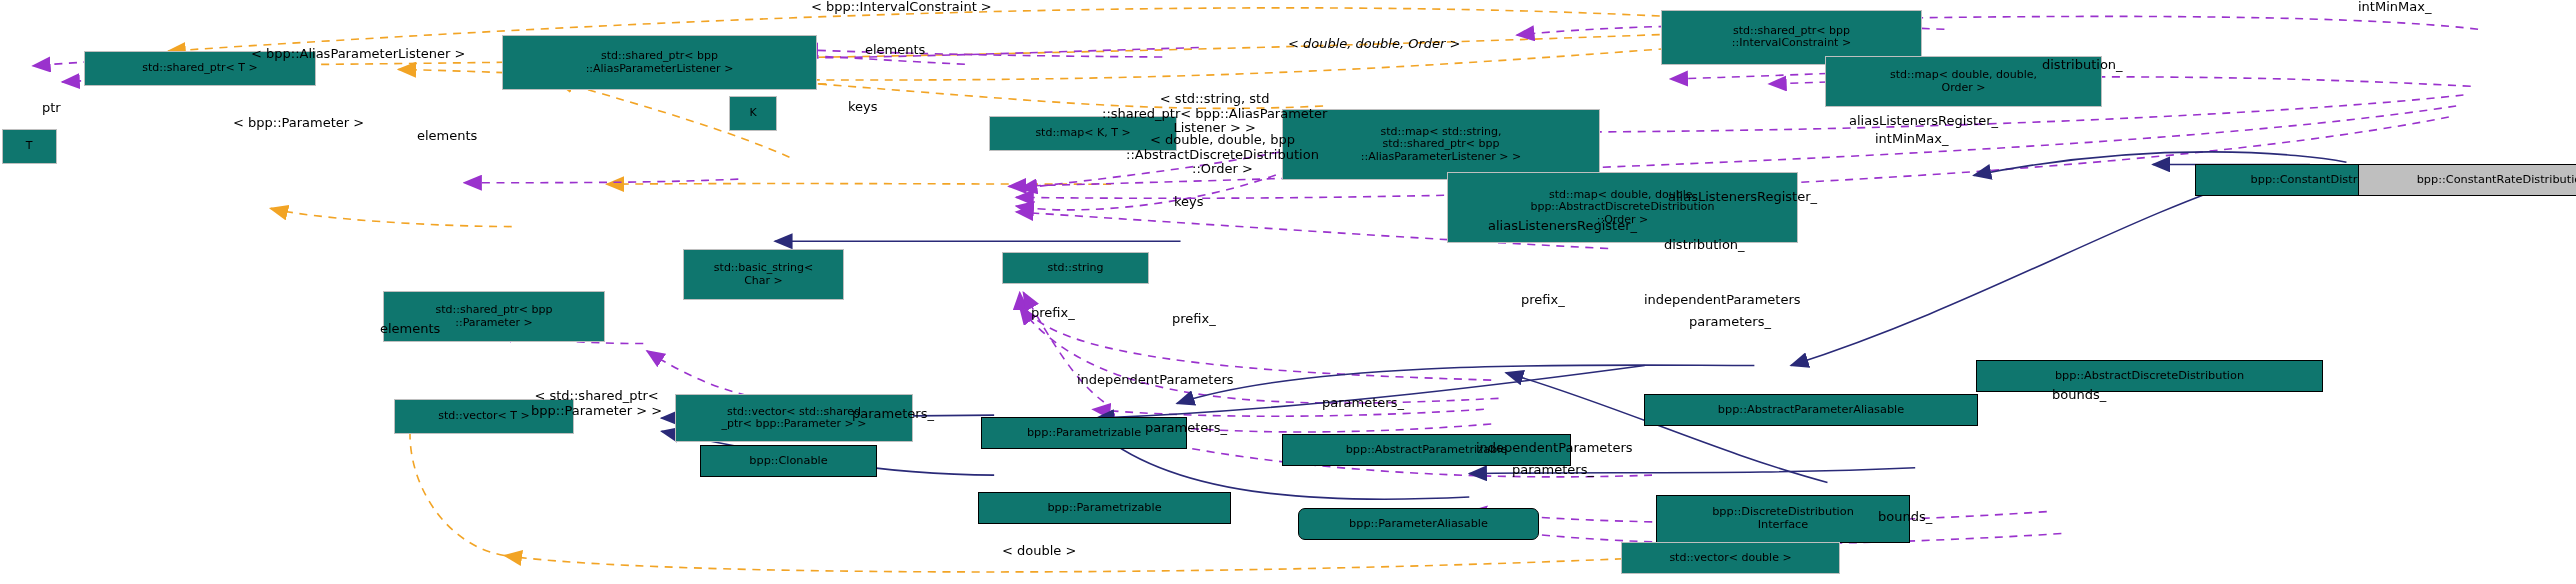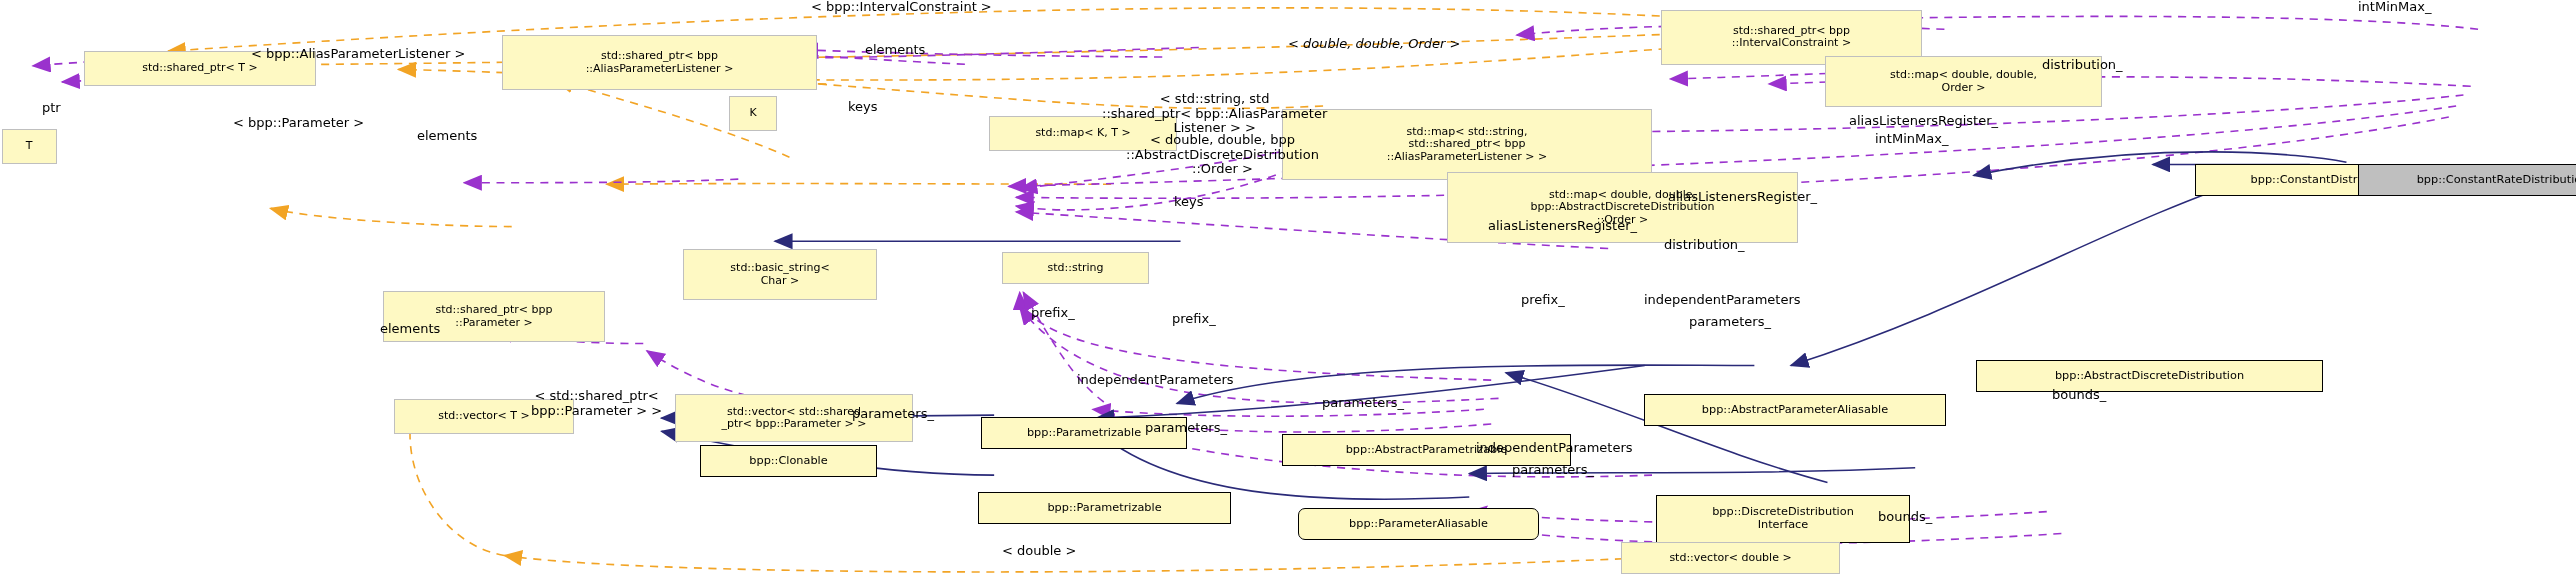--- a/index.html
+++ b/index.html
@@ -10,21 +10,21 @@
     background:#ffffff;
     font-family:"DejaVu Sans","Liberation Sans",sans-serif;
     overflow:hidden;
   }
   svg#edges{position:absolute;left:0;top:0;width:2576px;height:584px;}
   .node{
     position:absolute;
     box-sizing:border-box;
     display:flex;align-items:center;justify-content:center;
     text-align:center;
-    background:#fef9c3;
+    background:#0f766e;
     color:#000000;
     line-height:1.12;
     white-space:pre-line;
     padding:0.7px 2.9px;
   }
   
   .node.tmpl{border:0.7px solid #bfbfbf;font-size:11px;}
   
   .node.cls{border:0.7px solid #000000;font-size:11.3px;}
   
@@ -116,44 +116,44 @@
     </g>
   </svg>
 
   <div id="nodes">
       <div class="node tmpl" style="left: 84px; top: 51px; width: 232px; min-height: 35px;">std::shared_ptr&lt; T &gt;</div>
       <div class="node tmpl" style="left: 1.6px; top: 129px; width: 55px; min-height: 35px;">T</div>
       <div class="node tmpl" style="left: 502px; top: 35px; width: 315px; min-height: 55px;">std::shared_ptr&lt; bpp
 ::AliasParameterListener &gt;</div>
       <div class="node tmpl" style="left: 729px; top: 96px; width: 48px; min-height: 35px;">K</div>
       <div class="node tmpl" style="left: 989px; top: 116px; width: 188px; min-height: 35px;">std::map&lt; K, T &gt;</div>
-      <div class="node tmpl" style="left: 1282px; top: 109px; width: 370px; min-height: 71px;">std::map&lt; std::string,
+      <div class="node tmpl" style="left: 1282px; top: 109px; width: 318px; min-height: 71px;">std::map&lt; std::string,
  std::shared_ptr&lt; bpp
 ::AliasParameterListener &gt; &gt;</div>
       <div class="node tmpl" style="left: 1447px; top: 172px; width: 351px; min-height: 71px;">std::map&lt; double, double,
 bpp::AbstractDiscreteDistribution
 ::Order &gt;</div>
       <div class="node tmpl" style="left: 1661px; top: 9.6px; width: 261px; min-height: 55px;">std::shared_ptr&lt; bpp
 ::IntervalConstraint &gt;</div>
       <div class="node tmpl" style="left: 1825px; top: 56px; width: 277px; min-height: 51px;">std::map&lt; double, double,
 Order &gt;</div>
-      <div class="node tmpl" style="left: 683px; top: 249px; width: 194px; min-height: 51px;">std::basic_string&lt;
+      <div class="node tmpl" style="left: 683px; top: 249px; width: 161px; min-height: 51px;">std::basic_string&lt;
 Char &gt;</div>
       <div class="node tmpl" style="left: 1002px; top: 252px; width: 147px; min-height: 32px;">std::string</div>
       <div class="node tmpl" style="left: 383px; top: 291px; width: 222px; min-height: 51px;">std::shared_ptr&lt; bpp
 ::Parameter &gt;</div>
       <div class="node tmpl" style="left: 394px; top: 399px; width: 180px; min-height: 35px;">std::vector&lt; T &gt;</div>
       <div class="node tmpl" style="left: 675px; top: 394px; width: 238px; min-height: 48px;">std::vector&lt; std::shared
 _ptr&lt; bpp::Parameter &gt; &gt;</div>
       <div class="node cls" style="left: 981px; top: 417px; width: 206px; min-height: 32px;">bpp::Parametrizable</div>
       <div class="node cls" style="left: 700px; top: 445px; width: 177px; min-height: 32px;">bpp::Clonable</div>
       <div class="node cls" style="left: 978px; top: 492px; width: 253px; min-height: 32px;">bpp::Parametrizable</div>
       <div class="node cls" style="left: 1282px; top: 434px; width: 289px; min-height: 32px;">bpp::AbstractParametrizable</div>
       <div class="node cls" style="left: 1298px; top: 508px; width: 241px; min-height: 32px; border-radius: 7px;">bpp::ParameterAliasable</div>
-      <div class="node cls" style="left: 1644px; top: 394px; width: 302px; min-height: 32px;">bpp::AbstractParameterAliasable</div>
+      <div class="node cls" style="left: 1644px; top: 394px; width: 334px; min-height: 32px;">bpp::AbstractParameterAliasable</div>
       <div class="node cls" style="left: 1656px; top: 495px; width: 254px; min-height: 48px;">bpp::DiscreteDistribution
 Interface</div>
       <div class="node tmpl" style="left: 1621px; top: 542px; width: 219px; min-height: 32px;">std::vector&lt; double &gt;</div>
       <div class="node cls" style="left: 1976px; top: 360px; width: 347px; min-height: 32px;">bpp::AbstractDiscreteDistribution</div>
       <div class="node cls" style="left: 2195px; top: 164px; width: 257px; min-height: 32px;">bpp::ConstantDistribution</div>
       <div class="node focus" style="left: 2358px; top: 164px; width: 289px; min-height: 32px;">bpp::ConstantRateDistribution</div>
     </div>
   <div id="labels">
       <div class="elabel" style="left: 811px; top: 0px;">&lt; bpp::IntervalConstraint &gt;</div>
       <div class="elabel" style="left: 211px; top: 47px; margin-left: 40px;">&lt; bpp::AliasParameterListener &gt;</div>

